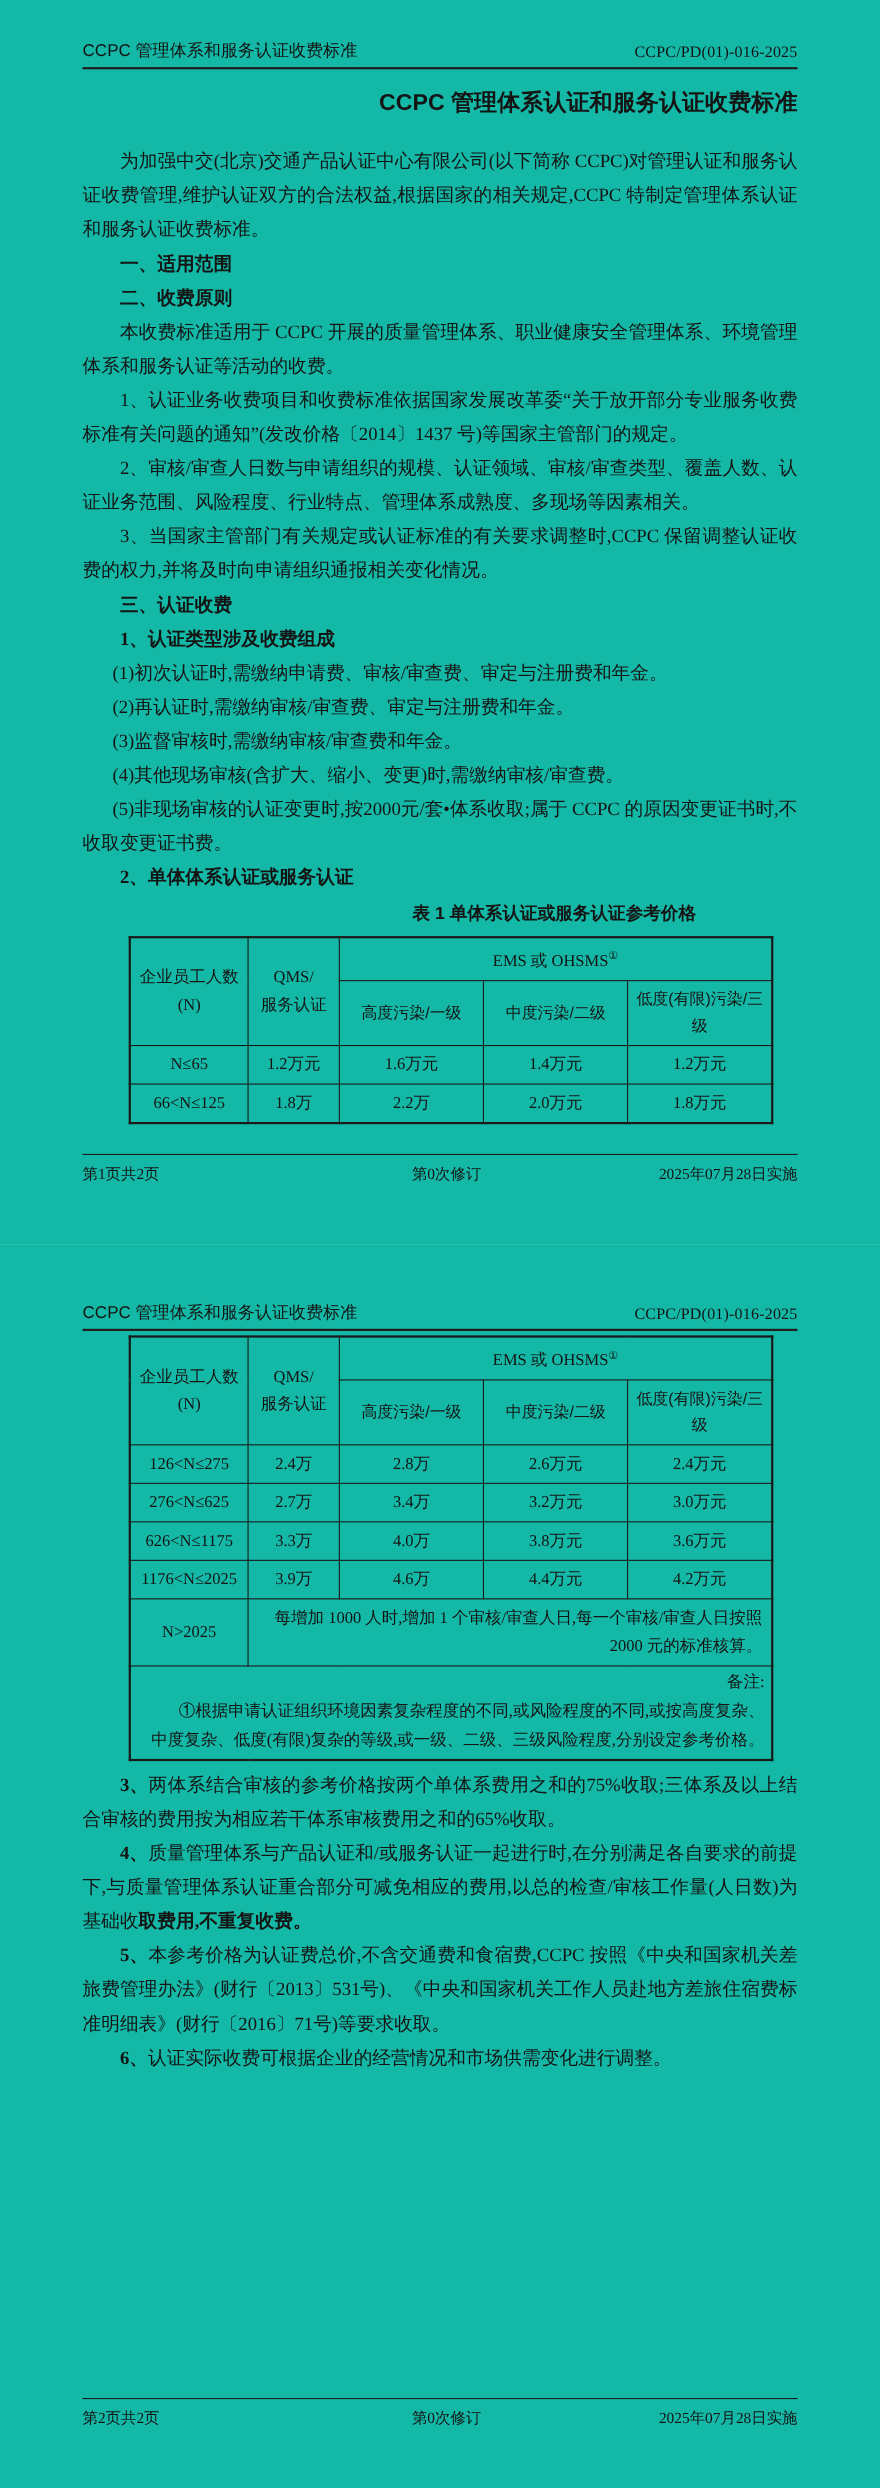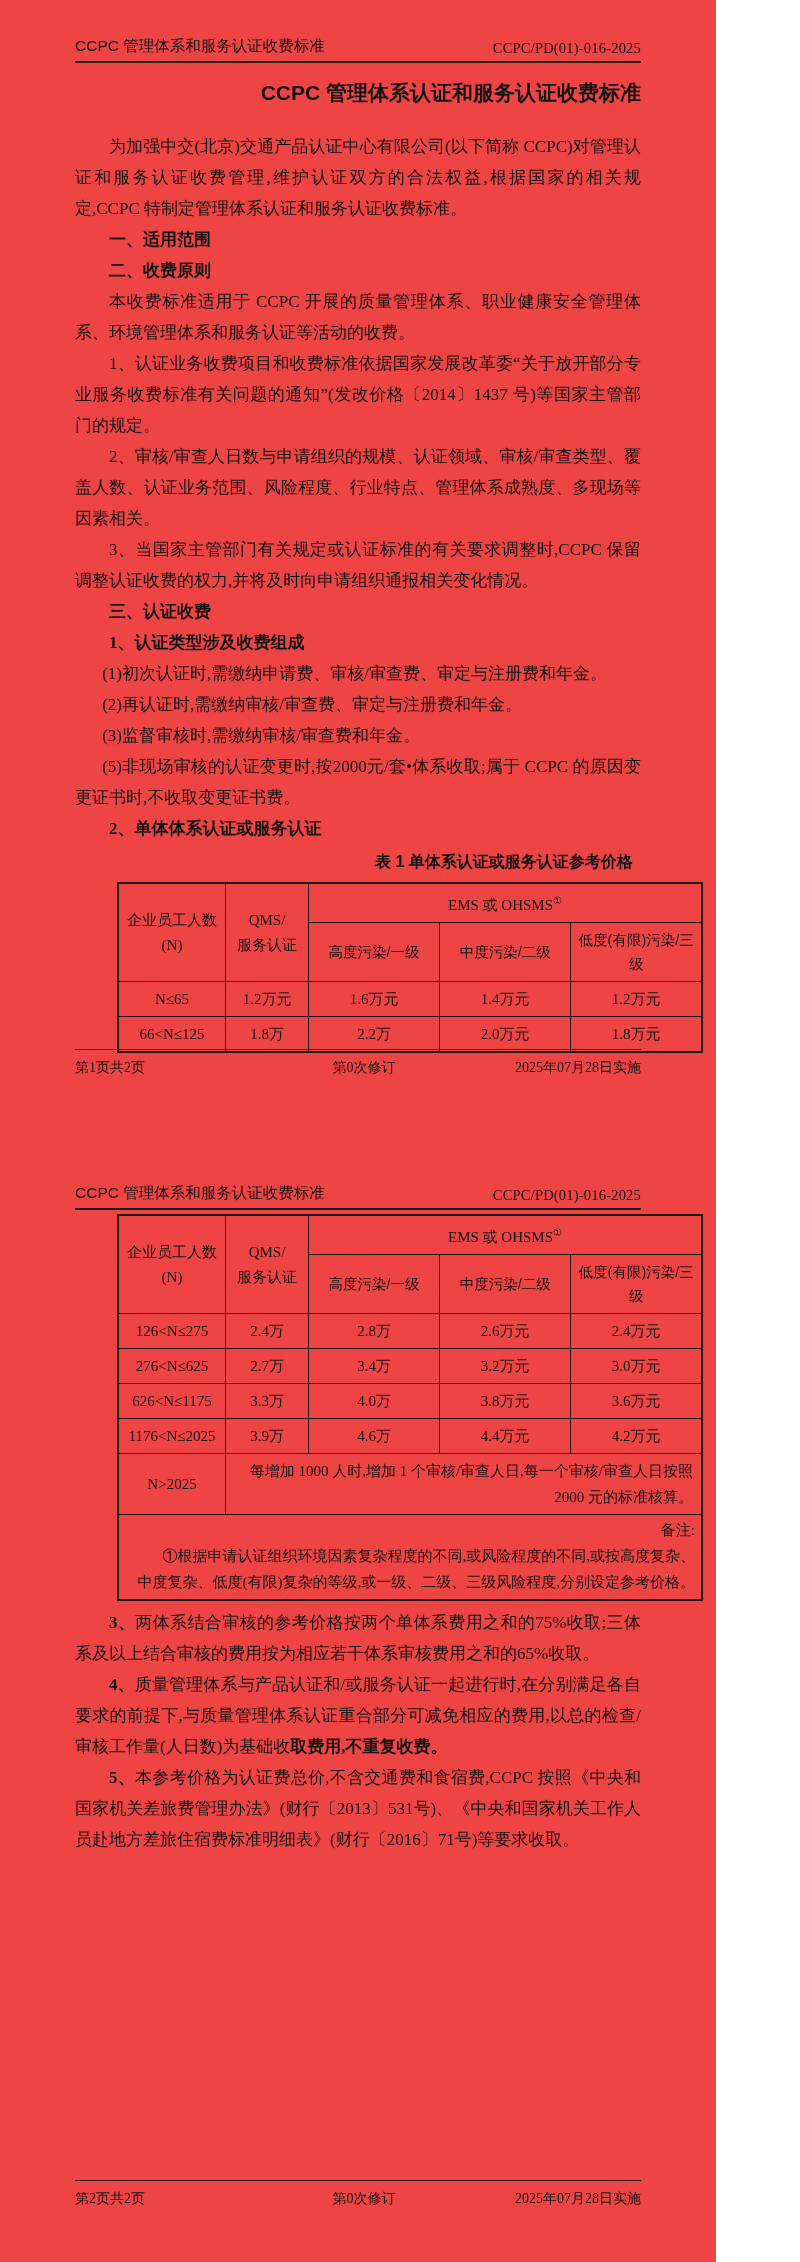--- a/index.html
+++ b/index.html
@@ -4,24 +4,24 @@
 <style>
   html,body{margin:0;padding:0;}
   body{
     width:800px;
     background:#ffffff;
     color:#141414;
     font-family:"Liberation Serif","DejaVu Serif",serif;
   }
   .page{
     position:relative;
-    width:716px;
+    width:800px;
     height:1131px;
     overflow:hidden;
-    background:#ef4444;
+    background:#14b8a6;
   }
   .content{ margin:0 75px; }
 
   
   .doc-header{
     display:flex;
     justify-content:space-between;
     align-items:flex-end;
     border-bottom:2px solid #1e1e1e;
     padding-bottom:4px;
@@ -138,20 +138,21 @@
     <p class="para heading">二、收费原则</p>
     <p class="para">本收费标准适用于 CCPC 开展的质量管理体系、职业健康安全管理体系、环境管理体系和服务认证等活动的收费。</p>
     <p class="para">1、认证业务收费项目和收费标准依据国家发展改革委“关于放开部分专业服务收费标准有关问题的通知”(发改价格〔2014〕1437 号)等国家主管部门的规定。</p>
     <p class="para">2、审核/审查人日数与申请组织的规模、认证领域、审核/审查类型、覆盖人数、认证业务范围、风险程度、行业特点、管理体系成熟度、多现场等因素相关。</p>
     <p class="para">3、当国家主管部门有关规定或认证标准的有关要求调整时,CCPC 保留调整认证收费的权力,并将及时向申请组织通报相关变化情况。</p>
     <p class="para heading">三、认证收费</p>
     <p class="para heading">1、认证类型涉及收费组成</p>
     <p class="para item">(1)初次认证时,需缴纳申请费、审核/审查费、审定与注册费和年金。</p>
     <p class="para item">(2)再认证时,需缴纳审核/审查费、审定与注册费和年金。</p>
     <p class="para item">(3)监督审核时,需缴纳审核/审查费和年金。</p>
+    <p class="para item">(4)其他现场审核(含扩大、缩小、变更)时,需缴纳审核/审查费。</p>
     <p class="para item">(5)非现场审核的认证变更时,按2000元/套•体系收取;属于 CCPC 的原因变更证书时,不收取变更证书费。</p>
     <p class="para heading">2、单体体系认证或服务认证</p>
 
     <div class="caption">表 1 单体系认证或服务认证参考价格</div>
 
     <table class="fee-table">
       <tbody>
           <tr>
         <td class="c1 two-line" rowspan="2">
           <div>企业员工人数</div>
@@ -256,20 +257,21 @@
           <div class="note-body">①根据申请认证组织环境因素复杂程度的不同,或风险程度的不同,或按高度复杂、中度复杂、低度(有限)复杂的等级,或一级、二级、三级风险程度,分别设定参考价格。</div>
         </td>
       </tr>
     </tbody>
       </table>
 
     <div class="mt6"></div>
     <p class="para"><b>3、</b><span>两体系结合审核的参考价格按两个单体系费用之和的75%收取;三体系及以上结合审核的费用按为相应若干体系审核费用之和的65%收取。</span></p>
     <p class="para"><b>4、</b><span>质量管理体系与产品认证和/或服务认证一起进行时,在分别满足各自要求的前提下,与质量管理体系认证重合部分可减免相应的费用,以总的检查/审核工作量(人日数)为基础收</span><b>取费用,不重复收费。</b></p>
     <p class="para"><b>5、</b><span>本参考价格为认证费总价,不含交通费和食宿费,CCPC 按照《中央和国家机关差旅费管理办法》(财行〔2013〕531号)、《中央和国家机关工作人员赴地方差旅住宿费标准明细表》(财行〔2016〕71号)等要求收取。</span></p>
+    <p class="para"><b>6、</b><span>认证实际收费可根据企业的经营情况和市场供需变化进行调整。</span></p>
   </div>
 
   <div class="doc-footer">
     <span>第2页共2页</span>
     <span class="fcenter">第0次修订</span>
     <span>2025年07月28日实施</span>
   </div>
 </div>
 
 </body></html>

